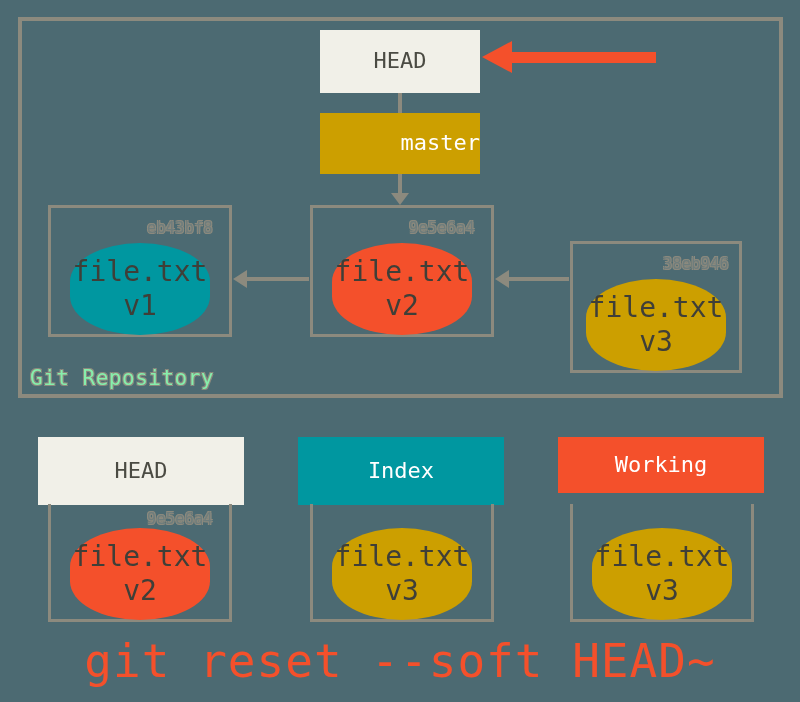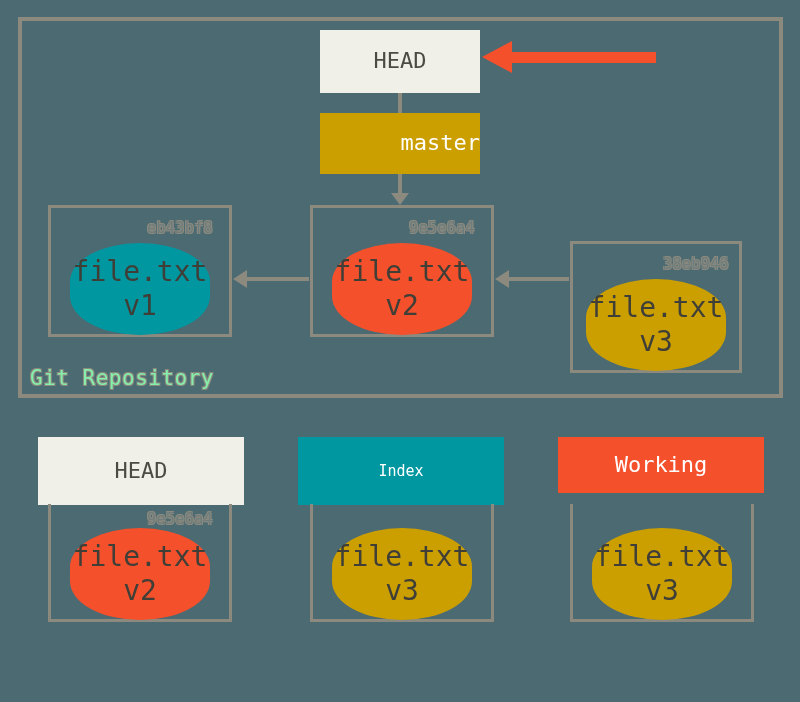--- a/index.html
+++ b/index.html
@@ -72,21 +72,21 @@
   .ref-box.head-bottom {
     left: 38px; top: 437px; width: 206px; height: 68px;
     background: #f1f0e8;
     color: #4b4b43;
     font-size: 22px;
   }
   .ref-box.index {
     left: 298px; top: 437px; width: 206px; height: 68px;
     background: #0097a0;
     color: #ffffff;
-    font-size: 15px;
+    font-size: 22px;
   }
   .ref-box.working {
     left: 558px; top: 437px; width: 206px; height: 56px;
     background: #f4502b;
     color: #ffffff;
     font-size: 22px;
   }
 
   
   .slot {
@@ -280,14 +280,15 @@
       <span>Working</span><br>
     </span>
   </div>
   <div class="slot s-working">
     <div class="blob gold">
       <span>file.txt</span>
       <span>v3</span>
     </div>
   </div>
 
+  <div class="command">git reset --soft HEAD~</div>
 
 </div>
 
 </body></html>

